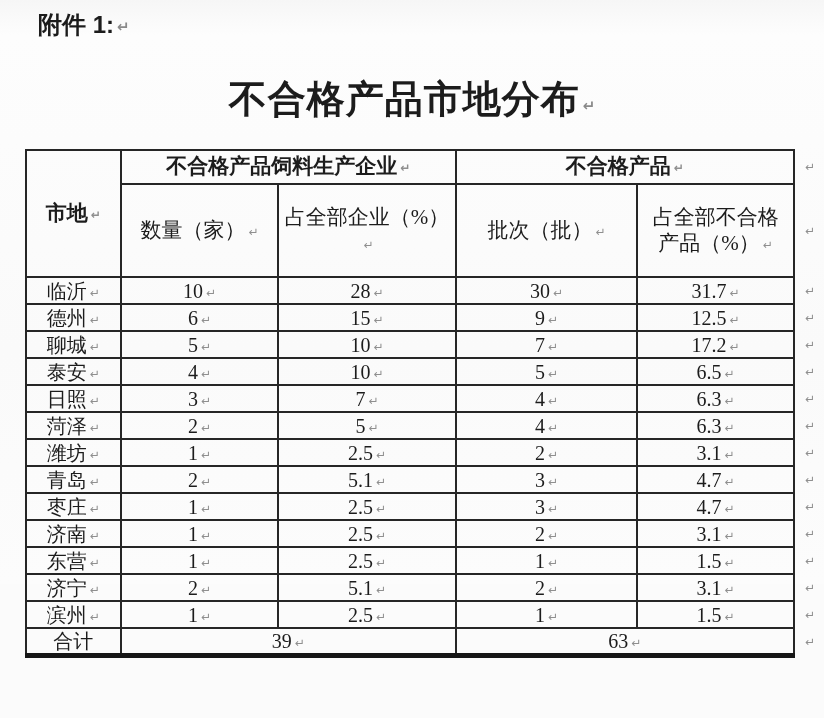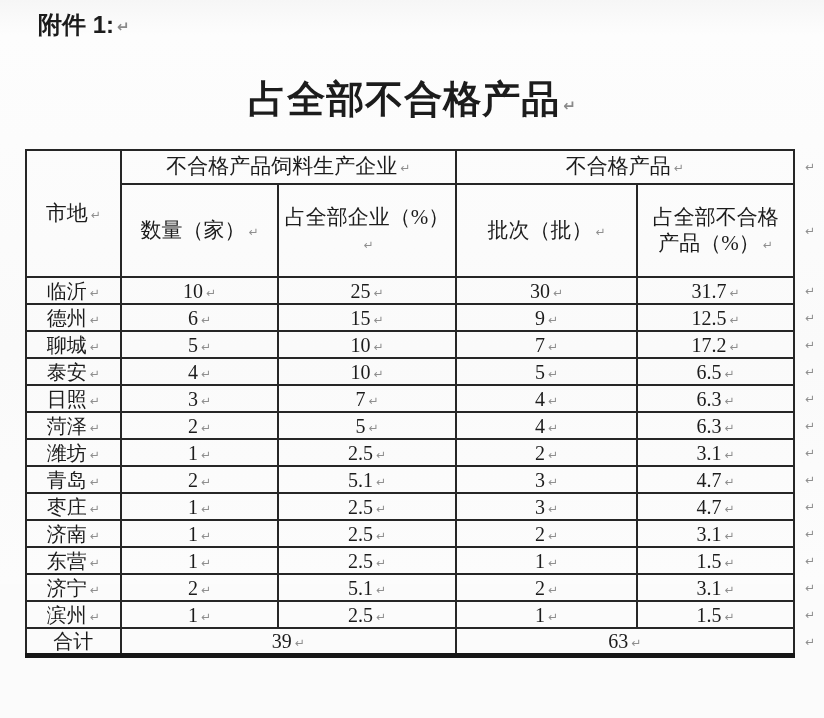--- a/index.html
+++ b/index.html
@@ -31,21 +31,21 @@
     letter-spacing: 1px;
   }
 
   table.dist {
     border-collapse: collapse; table-layout: fixed;
     margin: 22px 0 0 25px;
     font-family: "Liberation Serif", "DejaVu Serif", serif;
   }
   td { padding: 0; text-align: center; vertical-align: middle; }
   td.c { border: 2px solid #262626; font-size: 20px; line-height: 1.2; background: transparent; }
-  tr.h1row td.c { height: 32px; font-size: 21px; }
+  tr.h1row td.c { height: 32px; font-size: 21px; font-weight: bold; }
   tr.h2row td.c { height: 55px; font-size: 21px; }
   td.wrapcell { padding: 18px 11px; }
   tr.drow td.c { height: 25px; }
   tr.trow td.c { height: 24px; border-bottom: 5px solid #161616; }
   td.out { border: none; text-align: left; padding-left: 7px; }
 
   .mk {
     font-family: "DejaVu Sans", sans-serif;
     font-size: 12px; color: #8f8f8f; margin-left: 3px;
     vertical-align: 1px; letter-spacing: 0;
@@ -56,21 +56,21 @@
 <body>
 
 <div class="page">
 
   <div class="attachment">
     <span>附件 1:</span><span class="mk titlemk">↵</span>
   </div>
 
 
   <div class="title2">
-    <span>占全部不合格产品</span><span class="mk titlemk">↵</span>
+    <span>不合格产品市地分布</span><span class="mk titlemk">↵</span>
   </div>
 
   <table class="dist">
     <colgroup>
       <col style="width:95px">
         <col style="width:158px">
         <col style="width:178px">
         <col style="width:182px">
         <col style="width:157px">
         <col style="width:29px">
@@ -88,21 +88,21 @@
       <td class="c"><span class="v">数量（家）</span><span class="mk">↵</span></td>
       <td class="c"><span class="v">占全部企业（%）</span><span class="mk">↵</span></td>
       <td class="c"><span class="v">批次（批）</span><span class="mk">↵</span></td>
       <td class="c wrapcell"><span class="v">占全部不合格产品（%）</span><span class="mk">↵</span></td>
       <td class="out"><span class="mk">↵</span></td>
     </tr>
 
     <tr class="drow">
       <td class="c"><span class="v">临沂</span><span class="mk">↵</span></td>
       <td class="c"><span class="v">10</span><span class="mk">↵</span></td>
-      <td class="c"><span class="v">25</span><span class="mk">↵</span></td>
+      <td class="c"><span class="v">28</span><span class="mk">↵</span></td>
       <td class="c"><span class="v">30</span><span class="mk">↵</span></td>
       <td class="c"><span class="v">31.7</span><span class="mk">↵</span></td>
       <td class="out"><span class="mk">↵</span></td>
     </tr>
 
     <tr class="drow">
       <td class="c"><span class="v">德州</span><span class="mk">↵</span></td>
       <td class="c"><span class="v">6</span><span class="mk">↵</span></td>
       <td class="c"><span class="v">15</span><span class="mk">↵</span></td>
       <td class="c"><span class="v">9</span><span class="mk">↵</span></td>

